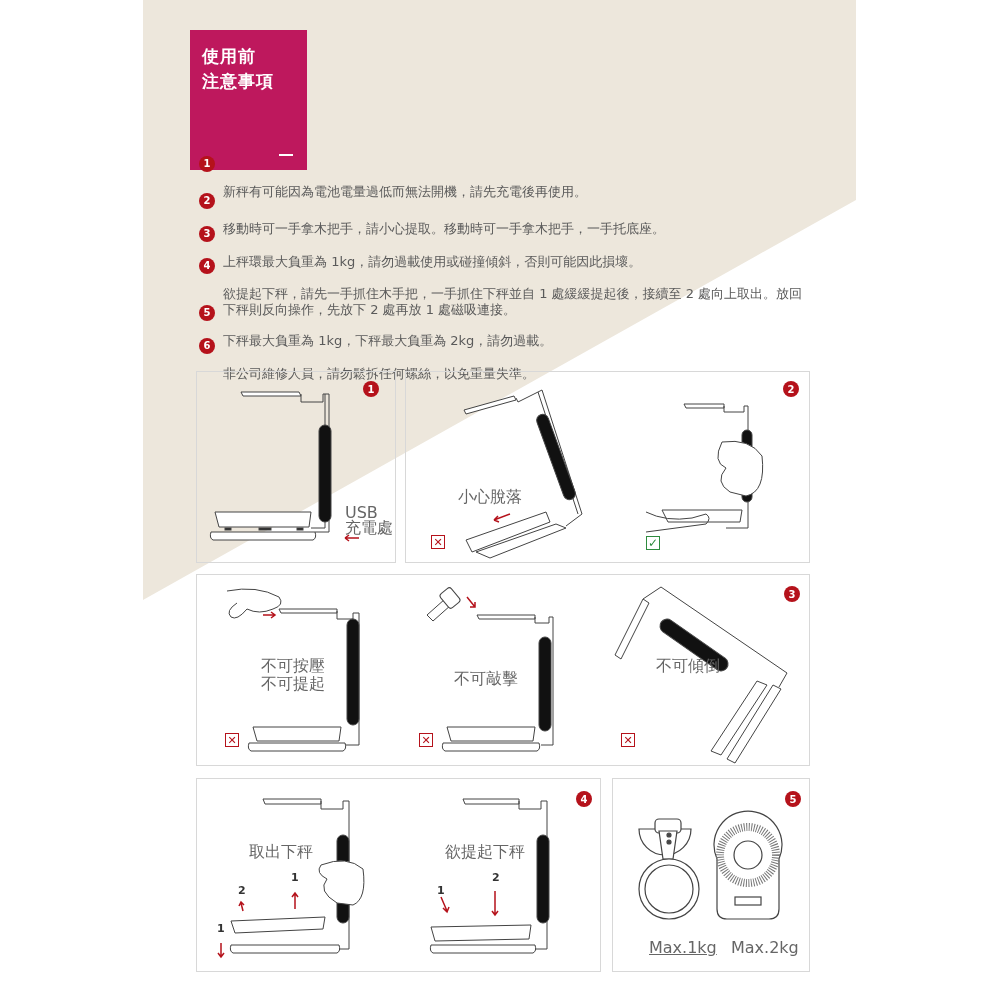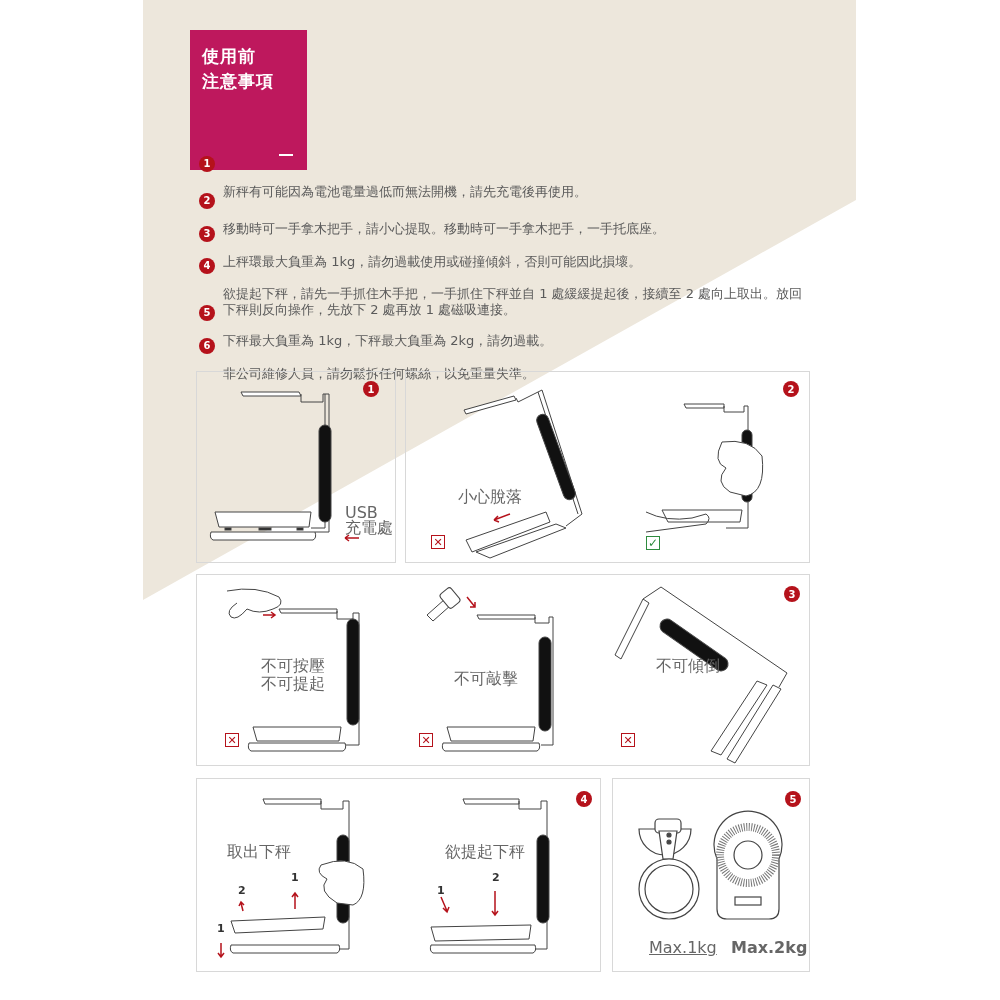--- a/index.html
+++ b/index.html
@@ -171,21 +171,21 @@
       <path d="M234,166 L338,166 Q340,172 336,174 L236,174 Q232,172 234,166 Z" fill="#fff"></path>
     </g>
     <g stroke="#b5121b" stroke-width="1.5" fill="none">
       <path d="M98,130 L98,114 M95,118 L98,114 L101,118"></path>
       <path d="M46,132 L44,124 M42,127 L44,123 L47,126"></path>
       <path d="M24,164 L24,178 M21,174 L24,178 L27,174"></path>
       <path d="M244,118 L250,132 M246,129 L250,133 L252,128"></path>
       <path d="M298,112 L298,136 M295,132 L298,136 L301,132"></path>
     </g>
   </svg>
-  <div class="lbl" style="left:30px;top:64px;">取出下秤</div>
+  <div class="lbl" style="left:52px;top:64px;">取出下秤</div>
   <div class="lbl" style="left:248px;top:64px;">欲提起下秤</div>
   <div class="num" style="left:94px;top:92px;">1</div>
   <div class="num" style="left:41px;top:105px;">2</div>
   <div class="num" style="left:20px;top:143px;">1</div>
   <div class="num" style="left:240px;top:105px;">1</div>
   <div class="num" style="left:295px;top:92px;">2</div>
 </div>
 
 <div class="panel" style="left:612px;top:778px;width:198px;height:194px;">
   <div class="pbadge" style="left:172px;top:12px;">5</div>
@@ -198,14 +198,14 @@
       <circle cx="56" cy="63" r="2" fill="#444"></circle>
       <circle cx="56" cy="110" r="30" fill="#fff"></circle>
       <circle cx="56" cy="110" r="24"></circle>
       <path d="M104,80 A34,34 0 1 1 166,80 L166,130 Q166,140 156,140 L114,140 Q104,140 104,130 Z" fill="#fff"></path>
       <circle cx="135" cy="76" r="28" stroke="#777" stroke-dasharray="1 1.5" stroke-width="8"></circle>
       <circle cx="135" cy="76" r="14" fill="#fff"></circle>
       <rect x="122" y="118" width="26" height="8" fill="#fff"></rect>
     </g>
   </svg>
   <div class="lbl" style="left:36px;top:160px;text-decoration:underline;">Max.1kg</div>
-  <div class="lbl" style="left:118px;top:160px;font-weight:bold;">Max.2kg</div>
+  <div class="lbl" style="left:118px;top:160px;">Max.2kg</div>
 </div>
 
 </body></html>

